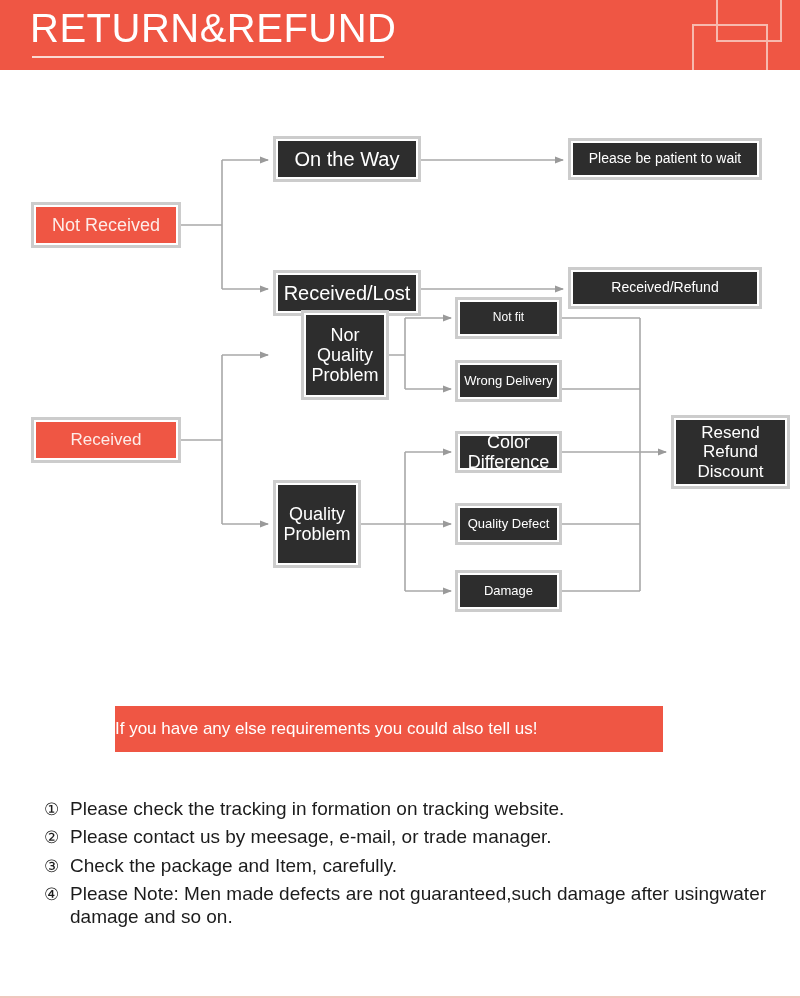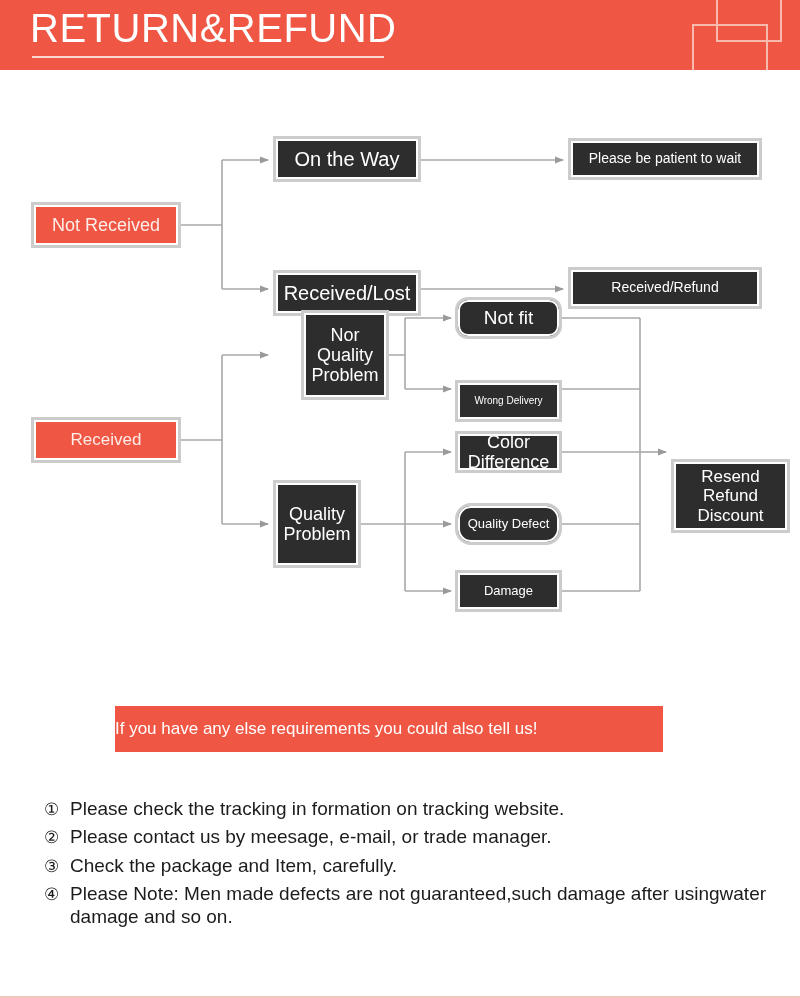--- a/index.html
+++ b/index.html
@@ -223,41 +223,41 @@
       <span class="node-label">Nor
 Quality
 Problem</span>
     </div>
 
     <div class="node" style="left:273px; top:410px; width:88px; height:88px; font-size:18px;">
       <span class="node-label">Quality
 Problem</span>
     </div>
 
-    <div class="node" style="left:455px; top:227px; width:107px; height:42px; font-size:19px;border-radius:13px;">
+    <div class="node" style="left:455px; top:227px; width:107px; height:42px; font-size:12px;">
       <span class="node-label">Not fit</span>
     </div>
 
-    <div class="node" style="left:455px; top:310px; width:107px; height:42px; font-size:10px;">
+    <div class="node" style="left:455px; top:290px; width:107px; height:42px; font-size:13px;">
       <span class="node-label">Wrong Delivery</span>
     </div>
 
     <div class="node" style="left:455px; top:361px; width:107px; height:42px; font-size:18px;">
       <span class="node-label">Color Difference</span>
     </div>
 
-    <div class="node" style="left:455px; top:433px; width:107px; height:42px; font-size:13px;border-radius:16px;">
+    <div class="node" style="left:455px; top:433px; width:107px; height:42px; font-size:13px;">
       <span class="node-label">Quality Defect</span>
     </div>
 
     <div class="node" style="left:455px; top:500px; width:107px; height:42px; font-size:13px;">
       <span class="node-label">Damage</span>
     </div>
 
-    <div class="node" style="left:671px; top:345px; width:119px; height:74px; font-size:17px;margin-top:44px;">
+    <div class="node" style="left:671px; top:345px; width:119px; height:74px; font-size:17px;">
       <span class="node-label">Resend
 Refund
 Discount</span>
     </div>
   </div>
 
   <div class="callout">
     <span>If you have any else requirements you could also tell us!</span>
   </div>
 

